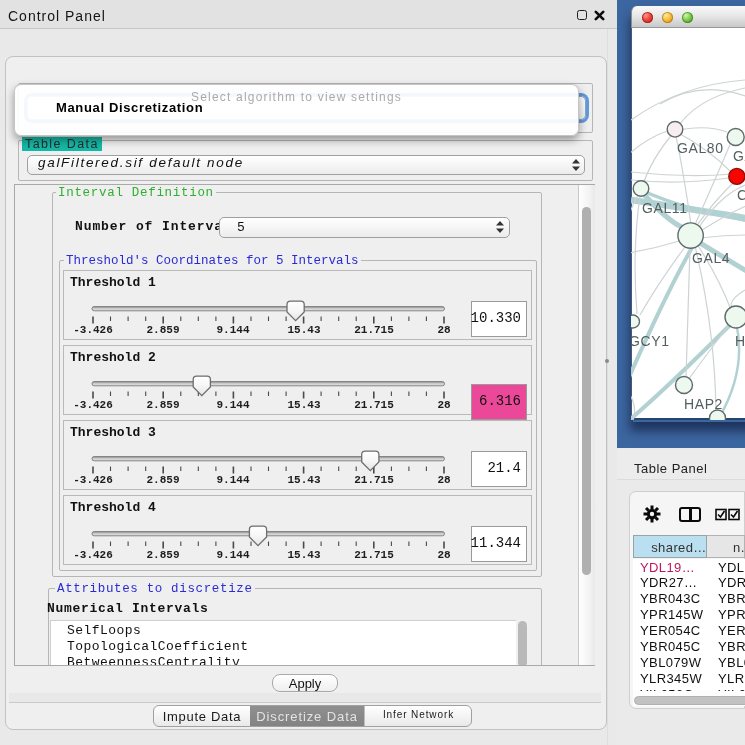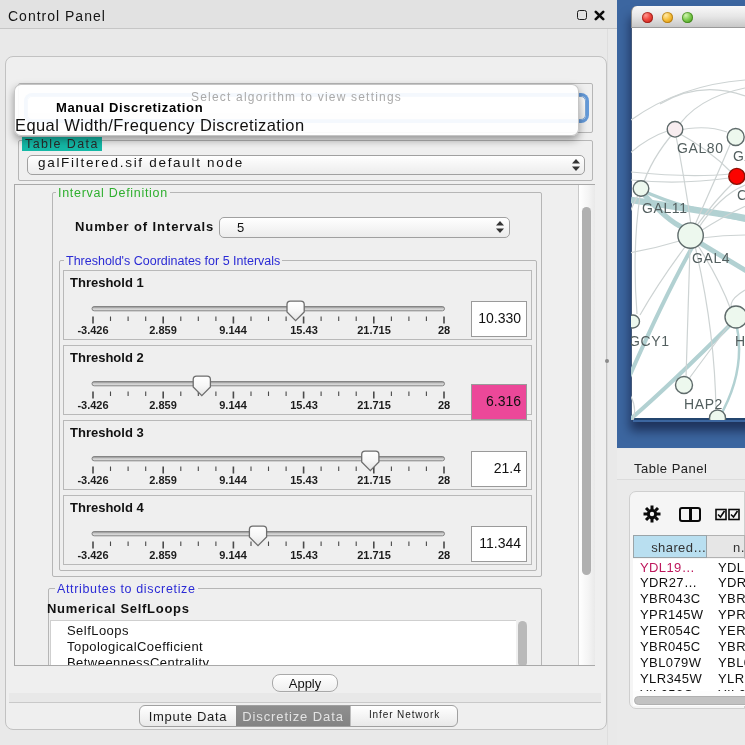--- a/index.html
+++ b/index.html
@@ -23,34 +23,34 @@
 
 <div class="abs" style="left:5px;top:56px;width:602px;height:674px;background:#efefef;border:1px solid #c2c2c2;border-radius:8px;"></div>
 
 
 <div class="abs" style="left:18px;top:83px;width:575px;height:50px;border:1px solid #b6b6b6;border-radius:2px;"></div>
 <div class="abs" style="left:27px;top:96px;width:559px;height:24px;background:linear-gradient(#ffffff,#eeeeee);border:1px solid #9ec;border-radius:5px;box-shadow:0 0 0 3px rgba(92,148,214,0.95);border-color:#7aa6d8;"></div>
 
 <div class="abs" style="left:18px;top:140px;width:575px;height:41px;border:1px solid #b6b6b6;border-radius:2px;"></div>
 <div class="abs" style="left:22px;top:137px;background:#14b8a6;padding:0 3px;font-size:12.5px;letter-spacing:1.4px;color:#2a2a2a;">Table Data</div>
 <div class="abs" style="left:27px;top:155px;width:558px;height:20px;background:linear-gradient(#ffffff,#ececec);border:1px solid #a0a0a0;border-radius:5px;"></div>
-<div class="abs" style="left:38px;top:155px;font-size:13.5px;letter-spacing:1.7px;color:#111;">galFiltered.sif default node</div>
+<div class="abs" style="left:38px;top:155px;font-size:13.5px;letter-spacing:1.7px;color:#111;font-style:italic;">galFiltered.sif default node</div>
 <svg width="12.0" height="14.0" viewBox="0 0 12 14" style="position:absolute;left:570px;top:158px;">
 <path d="M 6 1 L 10 5.4 L 2 5.4 Z" fill="#333"></path>
       <path d="M 6 13 L 10 8.6 L 2 8.6 Z" fill="#333"></path>
     </svg>
 
 <div class="abs" style="left:14px;top:184px;width:581px;height:482px;background:#efefef;border:1px solid #a9a9a9;overflow:hidden;">
 </div>
 
 <div class="abs" style="left:578px;top:185px;width:17px;height:480px;background:linear-gradient(90deg,#ffffff,#f4f4f4 60%,#e9e9e9);border-left:1px solid #c9c9c9;"></div>
 <div class="abs" style="left:582px;top:207px;width:9px;height:368px;background:#b0b0b0;border-radius:4.5px;"></div>
 
 <div class="abs" style="left:15px;top:185px;width:563px;height:480px;overflow:hidden;">
- <div class="abs" style="left:-15px;top:-185px;width:617px;height:745px;">
+ <div class="abs" style="left:-15px;top:-185px;width:617px;height:745px;font-family:Liberation Mono, monospace;">
 
   <div class="abs" style="left:52px;top:192px;width:490px;height:385px;border:1px solid #b6b6b6;border-radius:2px;"></div>
   <div class="abs" style="left:56px;top:186px;background:#efefef;padding:0 2px;font-size:12.5px;letter-spacing:0.7px;color:#2faf2f;">Interval Definition</div>
   <div class="abs" style="left:75px;top:219px;font-size:13px;font-weight:700;letter-spacing:0.9px;color:#111;">Number of Intervals</div>
   <div class="abs" style="left:219px;top:217px;width:291px;height:21px;background:linear-gradient(#ffffff,#ececec);border:1px solid #a0a0a0;border-radius:5px;"></div>
   <div class="abs" style="left:237px;top:220px;font-size:13px;color:#111;">5</div>
   <svg width="12.0" height="14.0" viewBox="0 0 12 14" style="position:absolute;left:494px;top:220px;">
 <path d="M 6 1 L 10 5.4 L 2 5.4 Z" fill="#333"></path>
           <path d="M 6 13 L 10 8.6 L 2 8.6 Z" fill="#333"></path>
         </svg>
@@ -250,39 +250,38 @@
           <div style="position:absolute;left:210px;top:53px;width:60px;text-align:center;font-size:11px;font-weight:700;color:#1c1c1c;">15.43</div>
           <div style="position:absolute;left:280px;top:53px;width:60px;text-align:center;font-size:11px;font-weight:700;color:#1c1c1c;">21.715</div>
           <div style="position:absolute;left:350px;top:53px;width:60px;text-align:center;font-size:11px;font-weight:700;color:#1c1c1c;">28</div>
   <div style="position:absolute;left:407px;top:30px;width:56px;height:36px;background:#fff;border:1.5px solid #9a9a9a;box-sizing:border-box;">
     <div style="position:absolute;right:5px;top:8px;font-size:14px;color:#111;">11.344</div>
   </div>
 </div>
 
   <div class="abs" style="left:48px;top:588px;width:494px;height:110px;border:1px solid #b6b6b6;border-radius:2px;"></div>
   <div class="abs" style="left:55px;top:582px;background:#efefef;padding:0 2px;font-size:12.5px;letter-spacing:0.65px;color:#2b2bd5;">Attributes to discretize</div>
-  <div class="abs" style="left:47px;top:601px;font-size:13px;font-weight:700;letter-spacing:0.7px;color:#111;">Numerical SelfLoops</div>
+  <div class="abs" style="left:47px;top:601px;font-size:13px;font-weight:700;letter-spacing:0.7px;color:#111;">Numerical Intervals</div>
   <div class="abs" style="left:50px;top:620px;width:478px;height:80px;background:#ffffff;border:1px solid #cfcfcf;"></div>
   <div class="abs" style="left:67px;top:623px;font-size:13px;letter-spacing:0.45px;color:#111;">SelfLoops</div>
   <div class="abs" style="left:67px;top:639px;font-size:13px;letter-spacing:0.45px;color:#111;">TopologicalCoefficient</div>
   <div class="abs" style="left:67px;top:655px;font-size:13px;letter-spacing:0.45px;color:#111;">BetweennessCentrality</div>
   <div class="abs" style="left:516px;top:620px;width:12px;height:80px;background:#f0f0f0;"></div>
   <div class="abs" style="left:518px;top:621px;width:9px;height:46px;background:#b9b9b9;border-radius:4.5px;"></div>
  </div>
 </div>
 
 <div class="abs" style="left:14px;top:84px;width:565px;height:52px;background:rgba(255,255,255,0.93);border:1px solid rgba(150,150,150,0.55);border-radius:7px;box-shadow:0 4px 9px rgba(0,0,0,0.38);"></div>
 <div class="abs" style="left:14px;top:90px;width:565px;text-align:center;font-size:12px;letter-spacing:1.2px;color:#aaaaaa;">Select algorithm to view settings</div>
 <div class="abs" style="left:16px;top:100px;font-size:13px;font-weight:700;letter-spacing:0.65px;color:#000;margin-left:40px;">Manual Discretization</div>
-<div class="abs" style="left:15px;top:116px;font-size:16.5px;letter-spacing:0.4px;color:#111;">Equal Width/Frequency Discretization</div>
 
 <div class="abs" style="left:9px;top:693px;width:592px;height:10px;background:#e8e8e8;border-bottom:1px solid #c9c9c9;"></div>
 <div class="abs" style="left:272px;top:674px;width:66px;height:18px;background:linear-gradient(#ffffff,#efefef);border:1px solid #a9a9a9;border-radius:8px;text-align:center;font-size:13px;color:#111;padding-top:1px;">Apply</div>
 
-<div class="abs" style="left:139px;top:705px;width:319px;height:22px;border:1px solid #a0a0a0;border-radius:6px;background:linear-gradient(#ffffff,#e9e9e9);overflow:hidden;text-decoration:underline;">
+<div class="abs" style="left:153px;top:705px;width:319px;height:22px;border:1px solid #a0a0a0;border-radius:6px;background:linear-gradient(#ffffff,#e9e9e9);overflow:hidden;text-decoration:underline;">
   <div class="abs" style="left:96px;top:0;width:114px;height:22px;background:linear-gradient(#8f8f8f,#828282);"></div>
   <div class="abs" style="left:210px;top:0;width:1px;height:22px;background:#bdbdbd;"></div>
   <div class="abs" style="left:0;top:3px;width:96px;text-align:center;font-size:13px;letter-spacing:0.7px;color:#1a1a1a;">Impute Data</div>
   <div class="abs" style="left:96px;top:3px;width:114px;text-align:center;font-size:13px;letter-spacing:0.9px;color:#e3e3e3;">Discretize Data</div>
   <div class="abs" style="left:210px;top:3px;width:109px;text-align:center;font-size:10px;letter-spacing:0.9px;color:#1a1a1a;">Infer Network</div>
 </div>
 
 <div class="abs" style="left:607px;top:29px;width:1px;height:716px;background:#dedede;"></div>
 
 <div class="abs" style="left:605px;top:359px;width:4px;height:4px;background:#8a8a8a;border-radius:2px;"></div>

